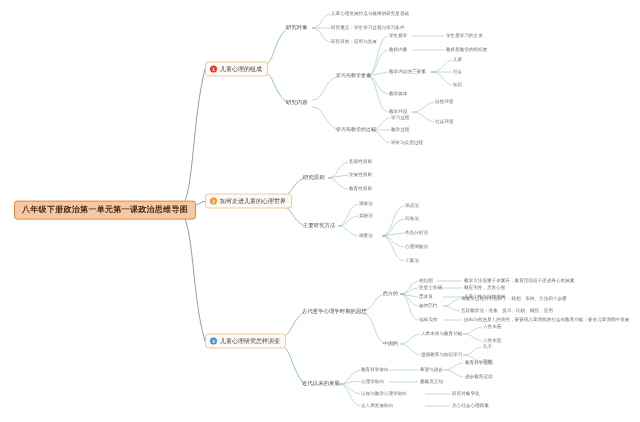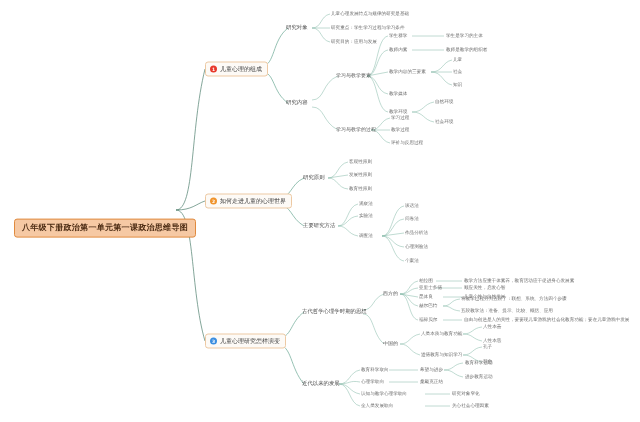--- a/index.html
+++ b/index.html
@@ -160,21 +160,21 @@
 
     <path class="connector thin" d="M389 370 L 418 370"></path>
     <path class="connector thin" d="M389 382 L 418 382"></path>
     <path class="connector thin" d="M425 394 L 450 394"></path>
     <path class="connector thin" d="M425 406 L 450 406"></path>
 
     <path class="connector thin" d="M444 370 C 454 370 453 364 463 363"></path>
     <path class="connector thin" d="M444 370 C 454 370 453 375 463 377"></path>
   </svg>
 
-  <div class="node root" style="left:14px;top:228px;">
+  <div class="node root" style="left:14px;top:210px;">
     <span>八年级下册政治第一单元第一课政治思维导图</span>
   </div>
 
   <div class="node lvl1" style="left:205px;top:69px;">
     <span class="badge b1">1</span>
     <span>儿童心理的组成</span>
   </div>
 
   <div class="node lvl2" style="left:286px;top:28px;">研究对象</div>
   <div class="node lvl4" style="left:331px;top:14px;">儿童心理发展特点与规律的研究是基础</div>

